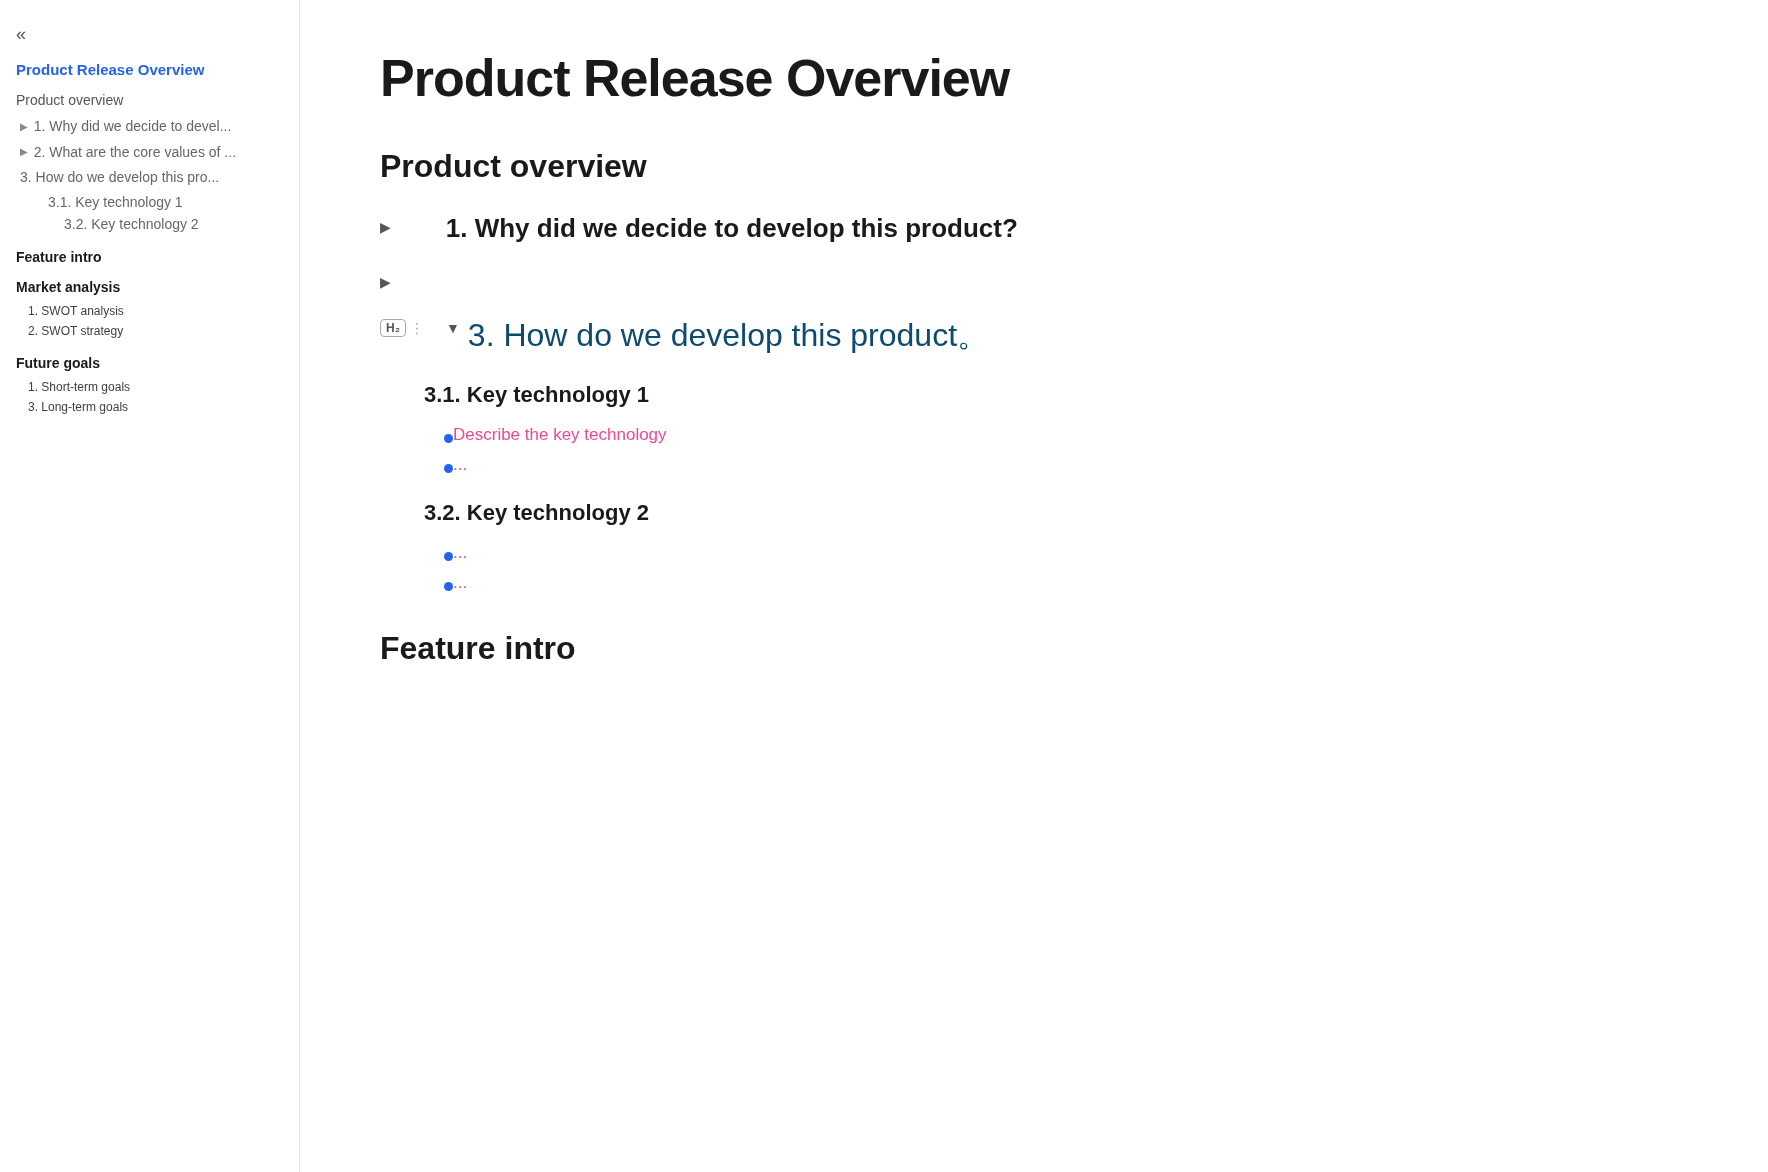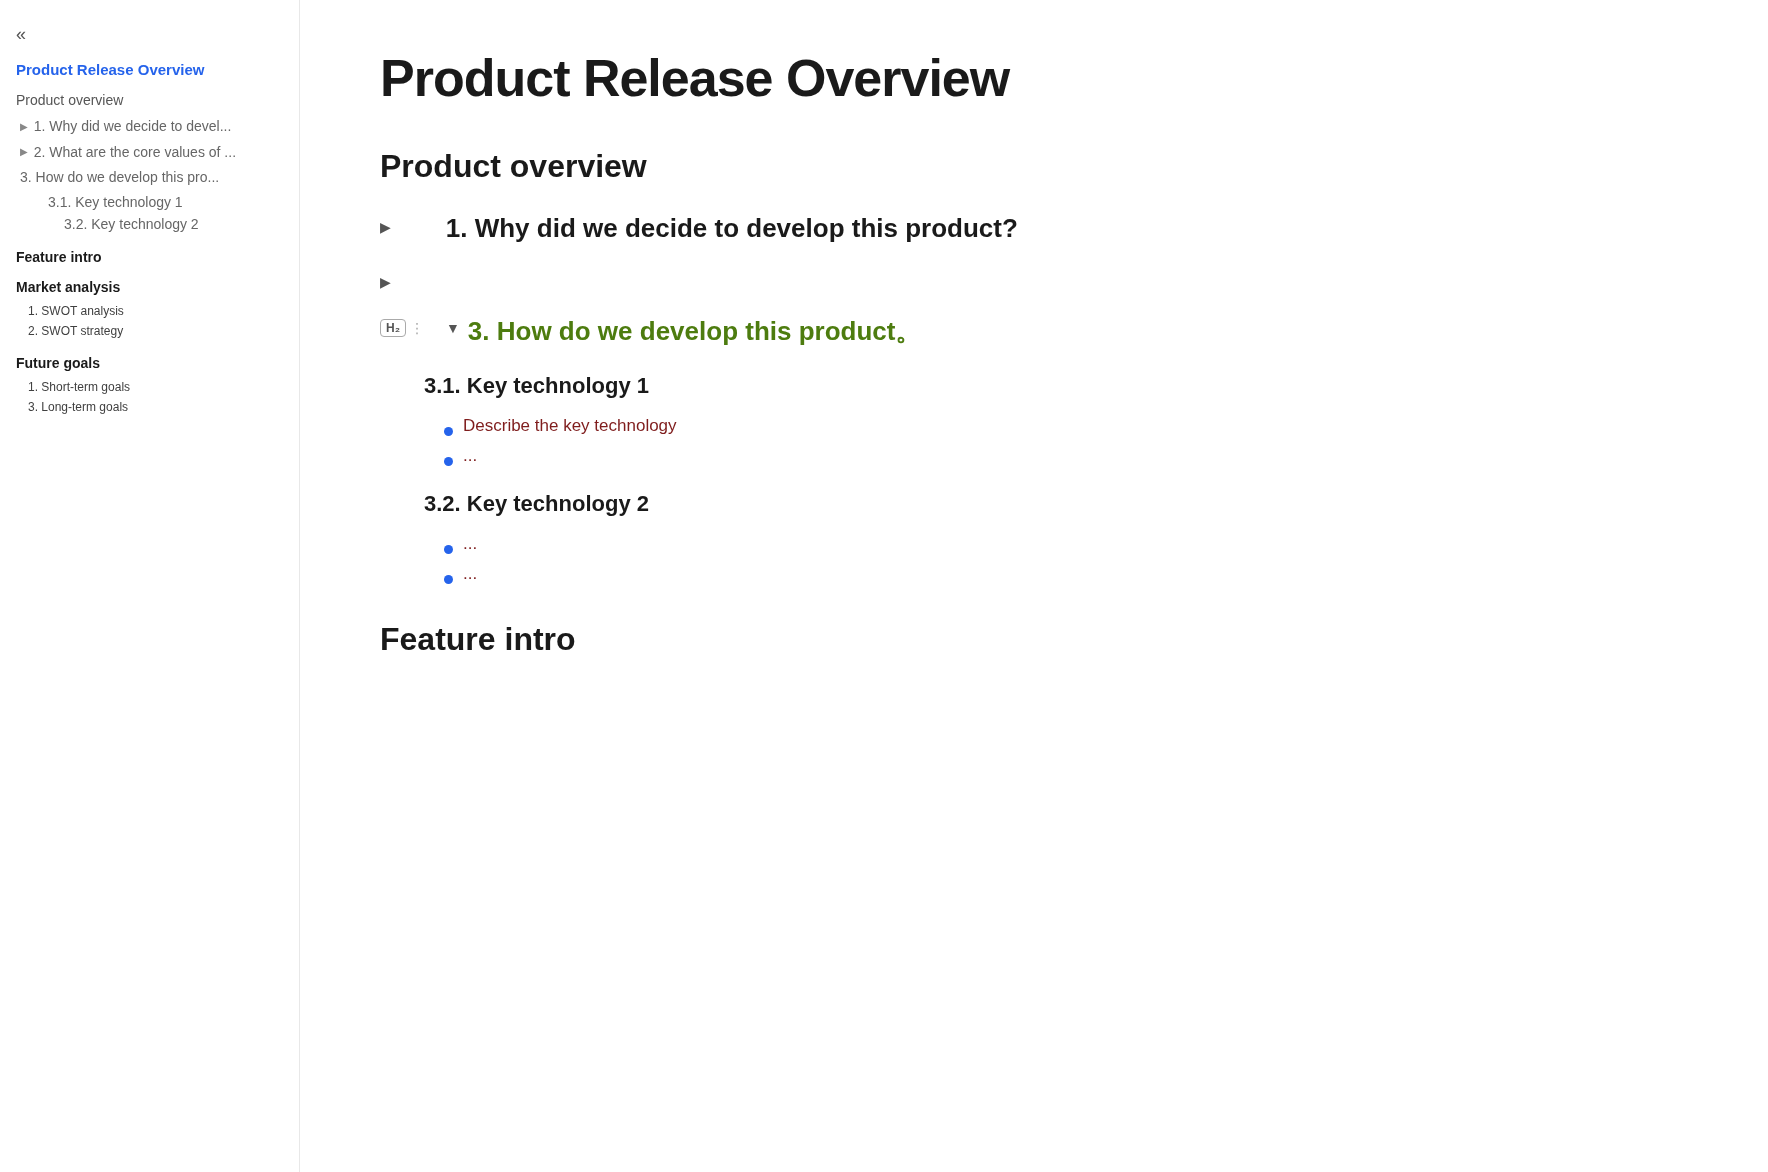--- a/index.html
+++ b/index.html
@@ -131,23 +131,23 @@
 
     .collapsible-heading {
       font-size: 26px;
       font-weight: 600;
       color: #1a1a1a;
       cursor: pointer;
       margin-left: 47px;
     }
 
     .collapsible-heading-open {
-      font-size: 26px;
-      font-weight: 700;
-      color: #4d7c0f;
+      font-size: 32px;
+      font-weight: 400;
+      color: #0c4a6e;
     }
 
     .h2-toolbar {
       display: flex;
       align-items: center;
       gap: 4px;
       margin-right: 22px;
       margin-top: 5px;
     }
 
@@ -177,25 +177,24 @@
     }
 
     .bullet-list {
       list-style: none;
       padding-left: 44px;
       margin-bottom: 10px;
     }
 
     .bullet-list li {
       display: flex;
-      align-items: flex-end;
-      gap: 10px;
+      align-items: center;
       padding: 5px 0;
       font-size: 17px;
-      color: #7f1d1d;
+      color: #ec4899;
     }
 
     .bullet-dot {
       width: 9px;
       height: 9px;
       min-width: 9px;
       background: #2563eb;
       border-radius: 50%;
       margin-top: 7px;
     }

